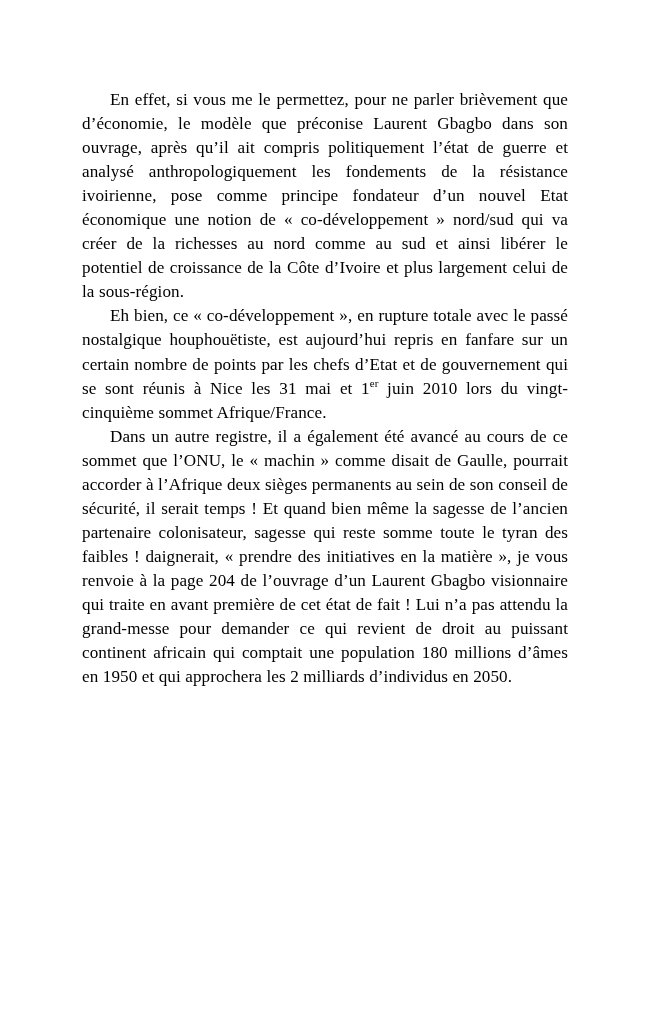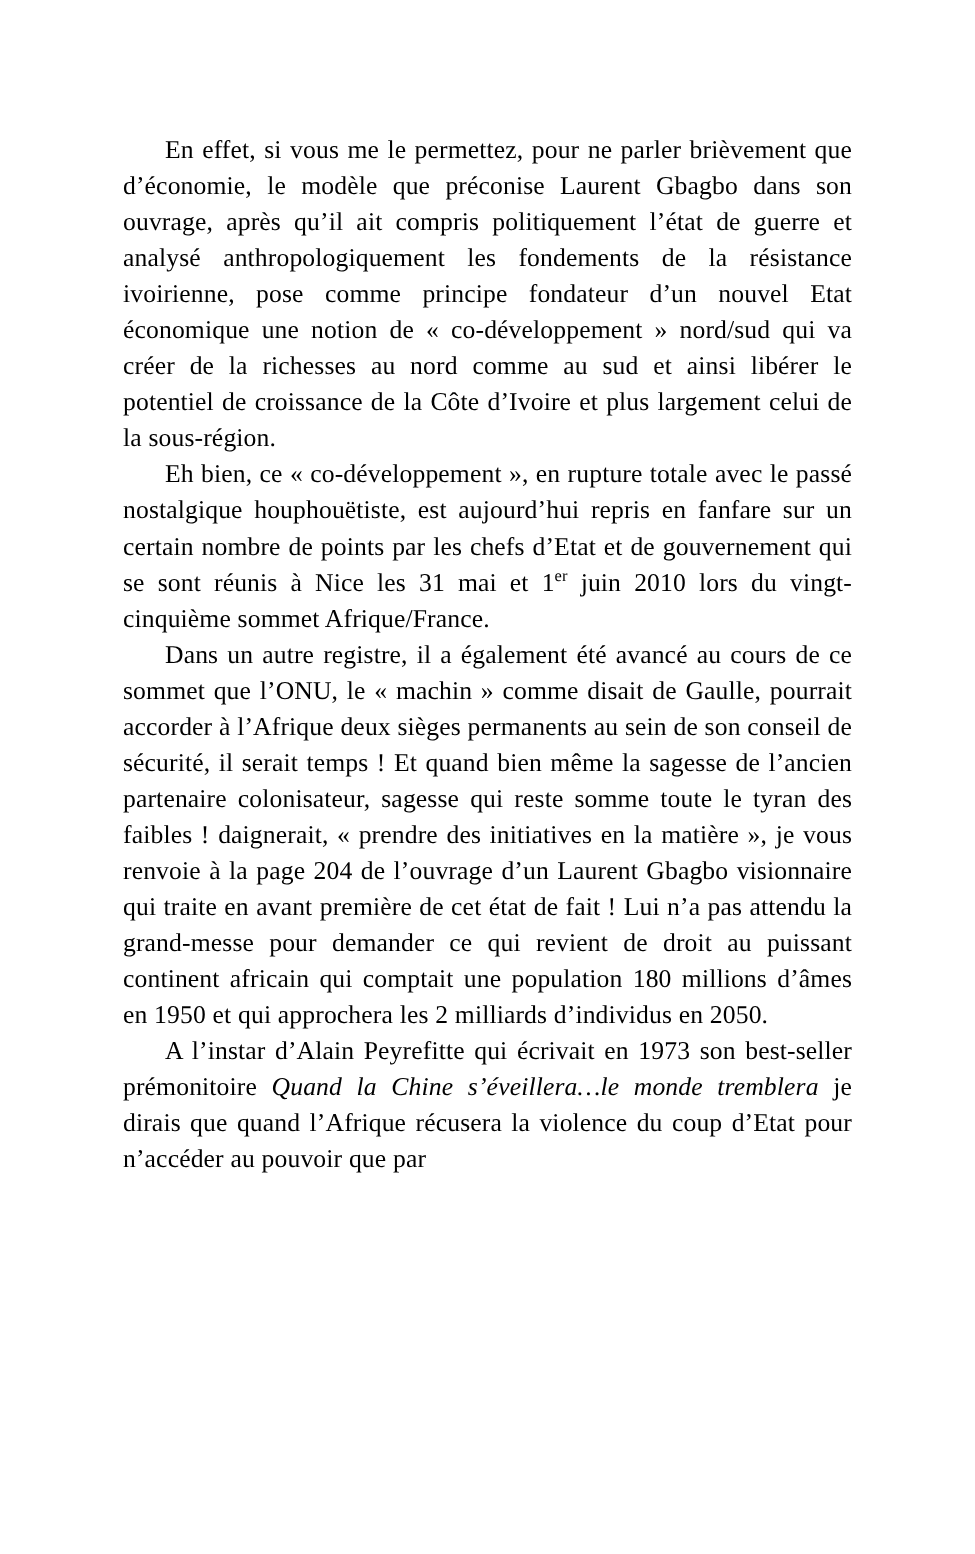--- a/index.html
+++ b/index.html
@@ -66,19 +66,18 @@
 <div class="page">
 
   <div class="text-block">
 
     <p class="para">En effet, si vous me le permettez, pour ne parler brièvement que d’économie, le modèle que préconise Laurent Gbagbo dans son ouvrage, après qu’il ait compris politiquement l’état de guerre et analysé anthropologiquement les fondements de la résistance ivoirienne, pose comme principe fondateur d’un nouvel Etat économique une notion de « co-développement » nord/sud qui va créer de la richesses au nord comme au sud et ainsi libérer le potentiel de croissance de la Côte d’Ivoire et plus largement celui de la sous-région.</p>
 
     <p class="para" id="para-2">Eh bien, ce « co-développement », en rupture totale avec le passé nostalgique houphouëtiste, est aujourd’hui repris en fanfare sur un certain nombre de points par les chefs d’Etat et de gouvernement qui se sont réunis à Nice les 31 mai et 1<sup class="ordinal">er</sup> juin 2010 lors du vingt-cinquième sommet Afrique/France.</p>
 
     <p class="para">Dans un autre registre, il a également été avancé au cours de ce sommet que l’ONU, le « machin » comme disait de Gaulle, pourrait accorder à l’Afrique deux sièges permanents au sein de son conseil de sécurité, il serait temps ! Et quand bien même la sagesse de l’ancien partenaire colonisateur, sagesse qui reste somme toute le tyran des faibles ! daignerait, « prendre des initiatives en la matière », je vous renvoie à la page 204 de l’ouvrage d’un Laurent Gbagbo visionnaire qui traite en avant première de cet état de fait ! Lui n’a pas attendu la grand-messe pour demander ce qui revient de droit au puissant continent africain qui comptait une population 180 millions d’âmes en 1950 et qui approchera les 2 milliards d’individus en 2050.</p>
 
-    <p class="para" id="para-4">A l’instar d’Alain Peyrefitte qui écrivait en 1973 son best-seller prémonitoire <i class="book-title">Quand la Chine s’éveillera…le monde tremblera</i> je dirais que quand l’Afrique récusera la violence du coup d’Etat pour n’accéder au pouvoir que par</p>
 
   </div>
 
   <div class="page-number">62</div>
 
 </div>
 
 </body></html>

